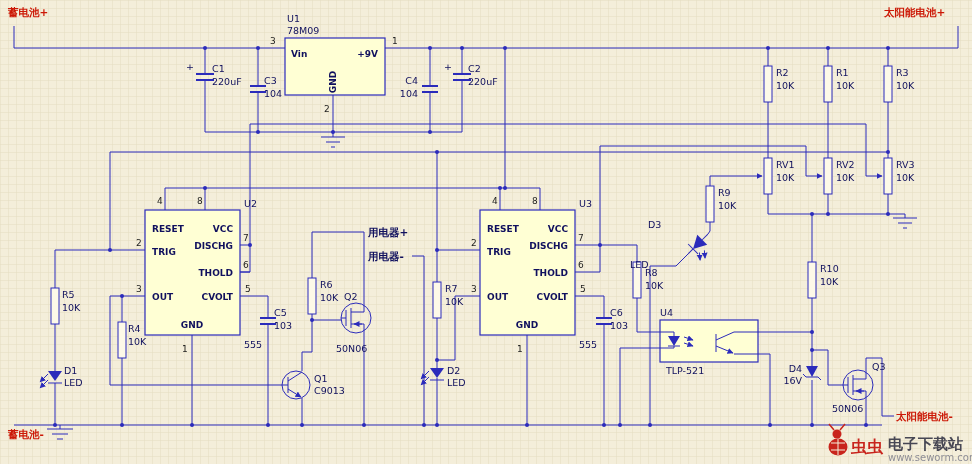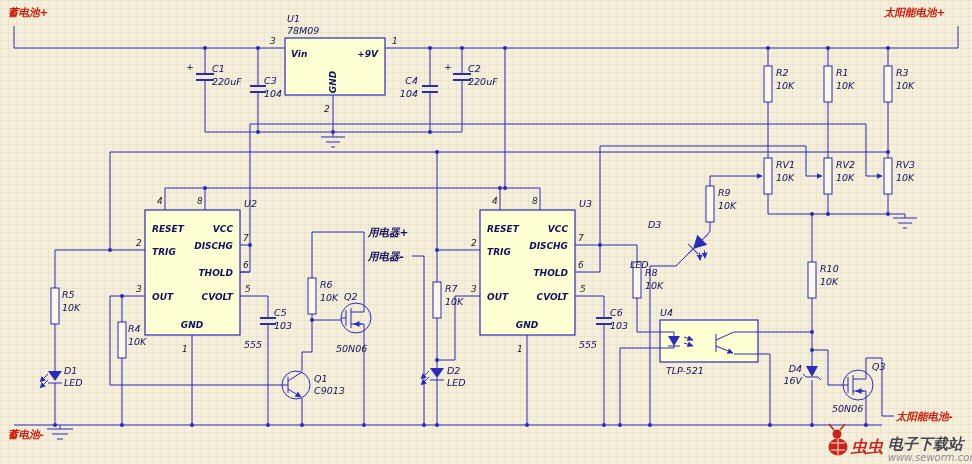--- a/index.html
+++ b/index.html
@@ -1,17 +1,17 @@
 <!DOCTYPE html>
 <html><head>
 <meta charset="utf-8">
 <style>
   html,body{margin:0;padding:0;background:#777;}
   .stage{position:relative;width:972px;height:464px;background:#a3a3a3;overflow:hidden;
-         font-family:"DejaVu Sans",sans-serif;font-style:italic;}
+         font-family:"DejaVu Sans",sans-serif;}
   svg{display:block;}
   .w{stroke:#2b2bbb;stroke-width:1;fill:none;}
   .plate{stroke:#2b2bbb;stroke-width:2.2;fill:none;}
   .res{fill:#fdf9e8;stroke:#2b2bbb;stroke-width:1;}
   .icbox{fill:#ffffd4;stroke:#2b2bbb;stroke-width:1.2;}
   .dot{fill:#2b2bbb;}
   .sym{stroke:#2b2bbb;stroke-width:1;fill:none;}
   .symf{fill:#2b2bbb;stroke:none;}
   text{font-family:"DejaVu Sans",sans-serif;}
   .lbl{font-size:9.5px;fill:#10105e;}

